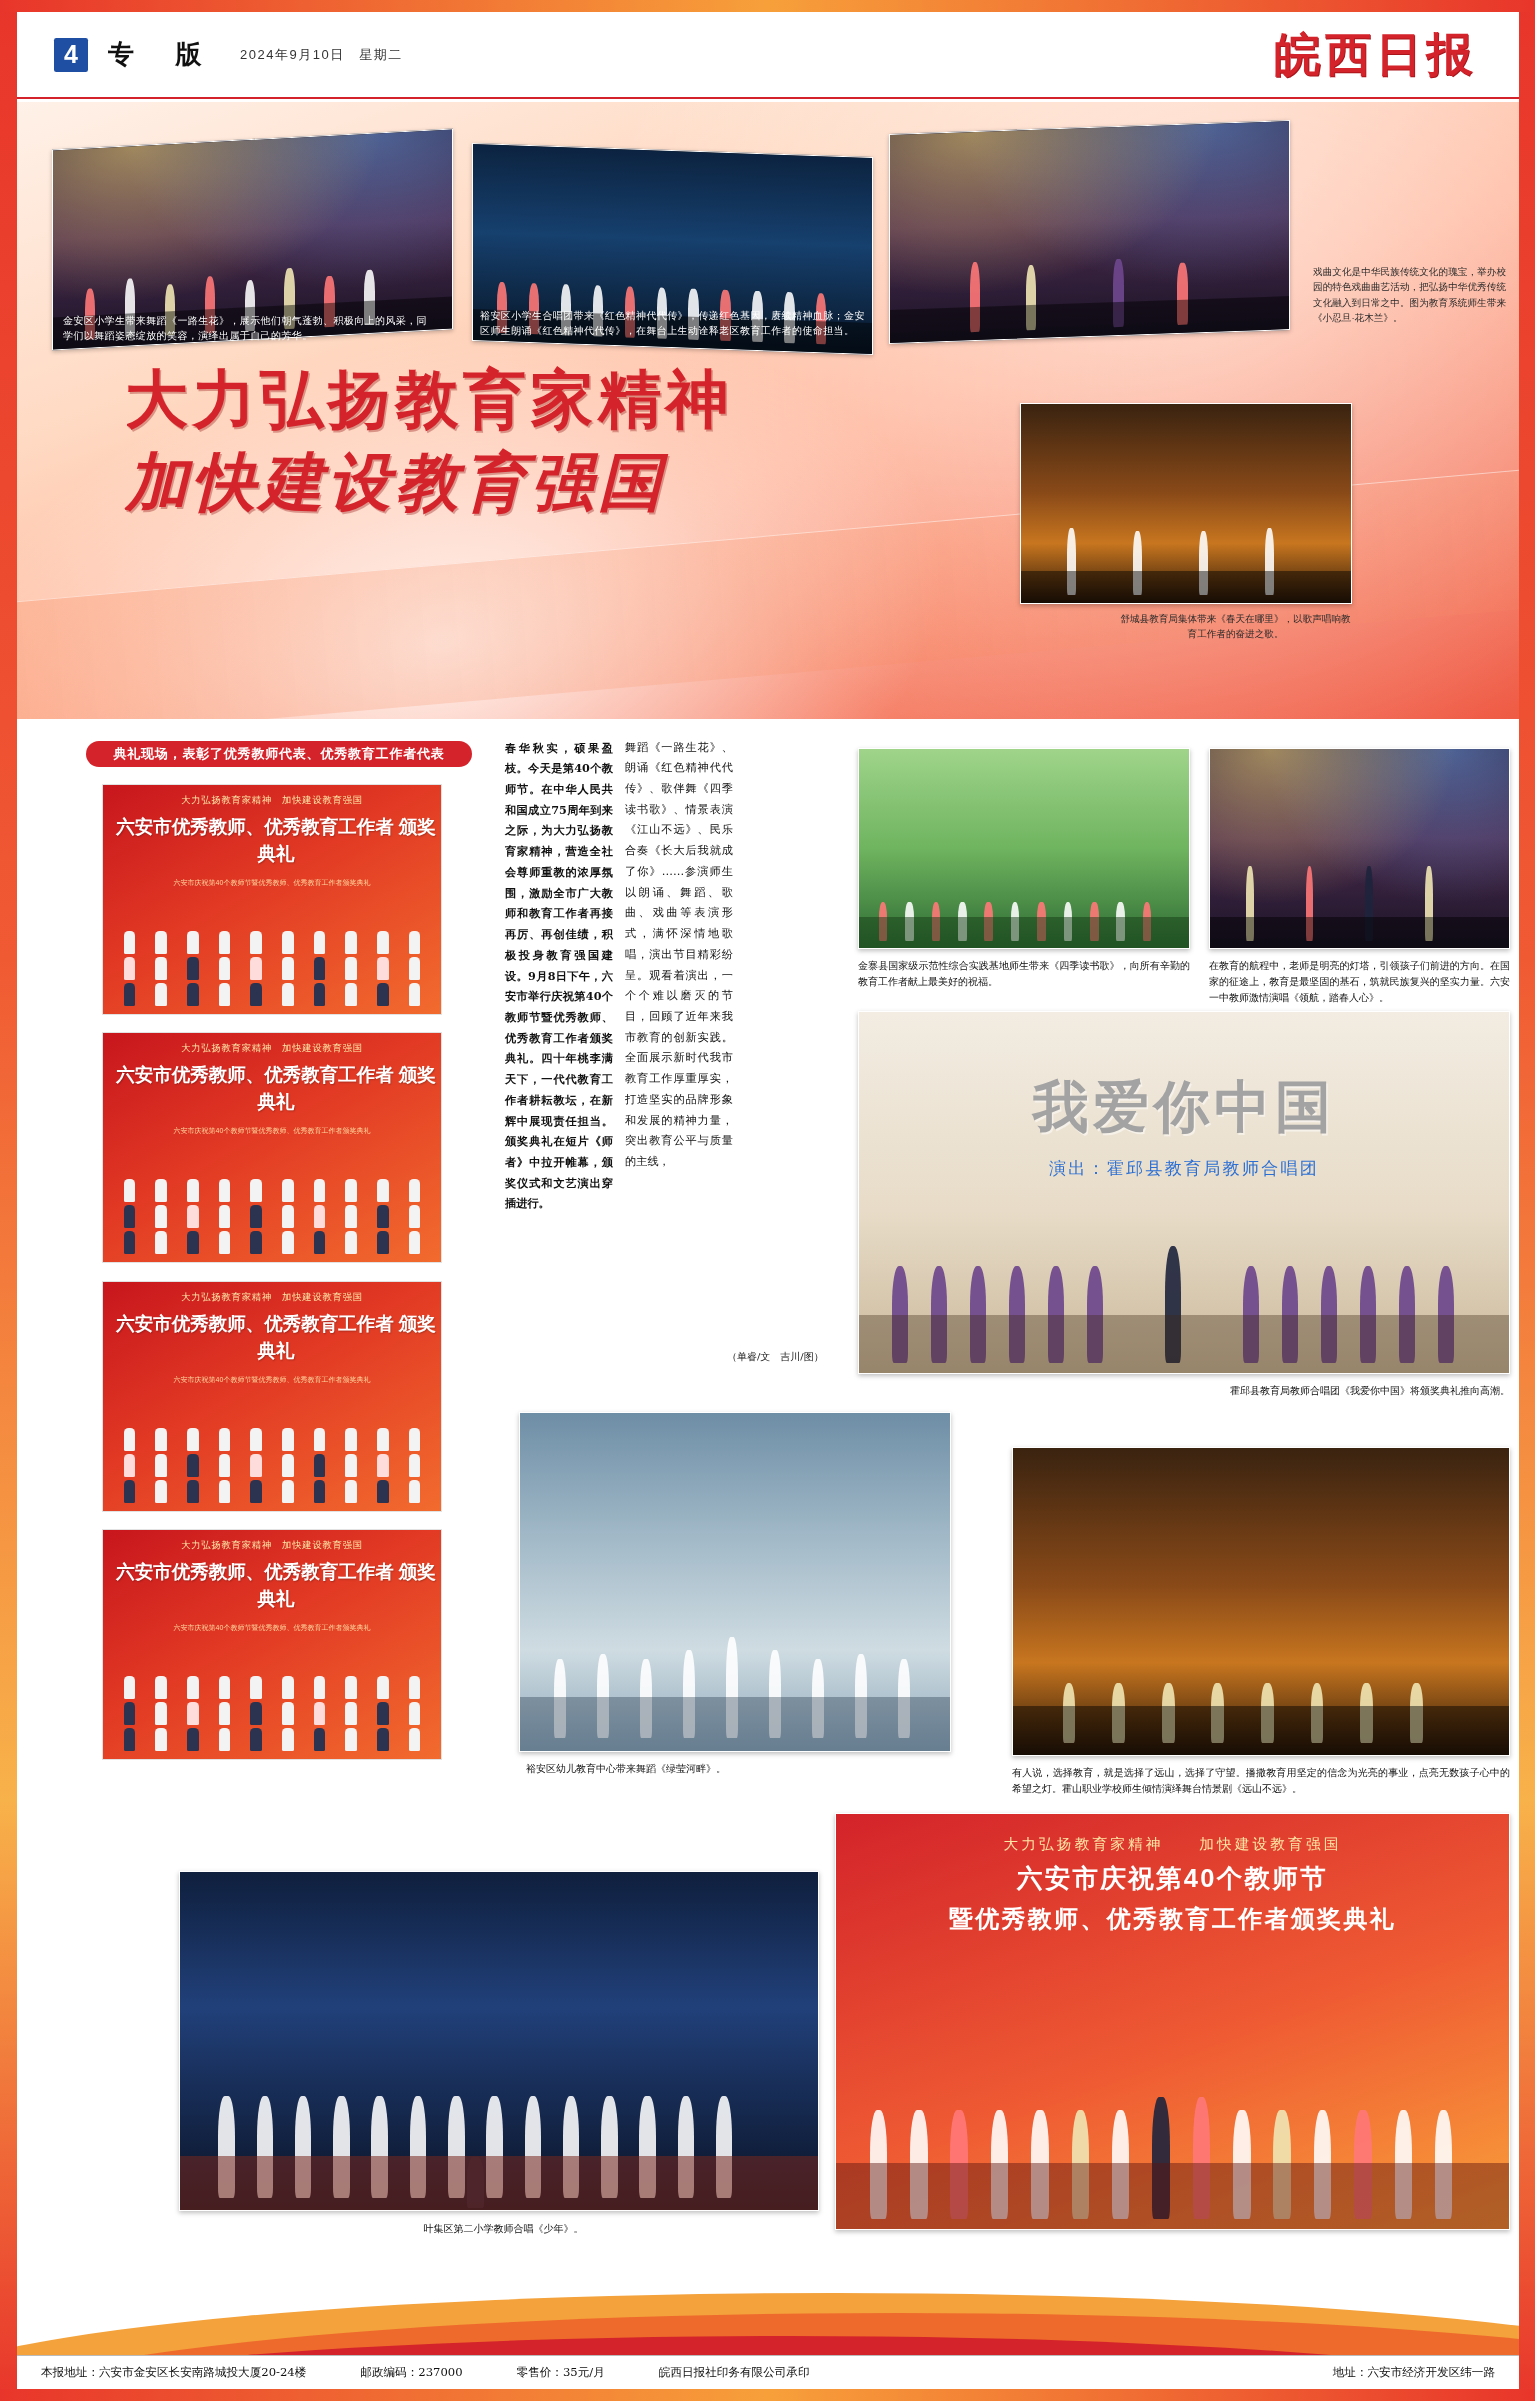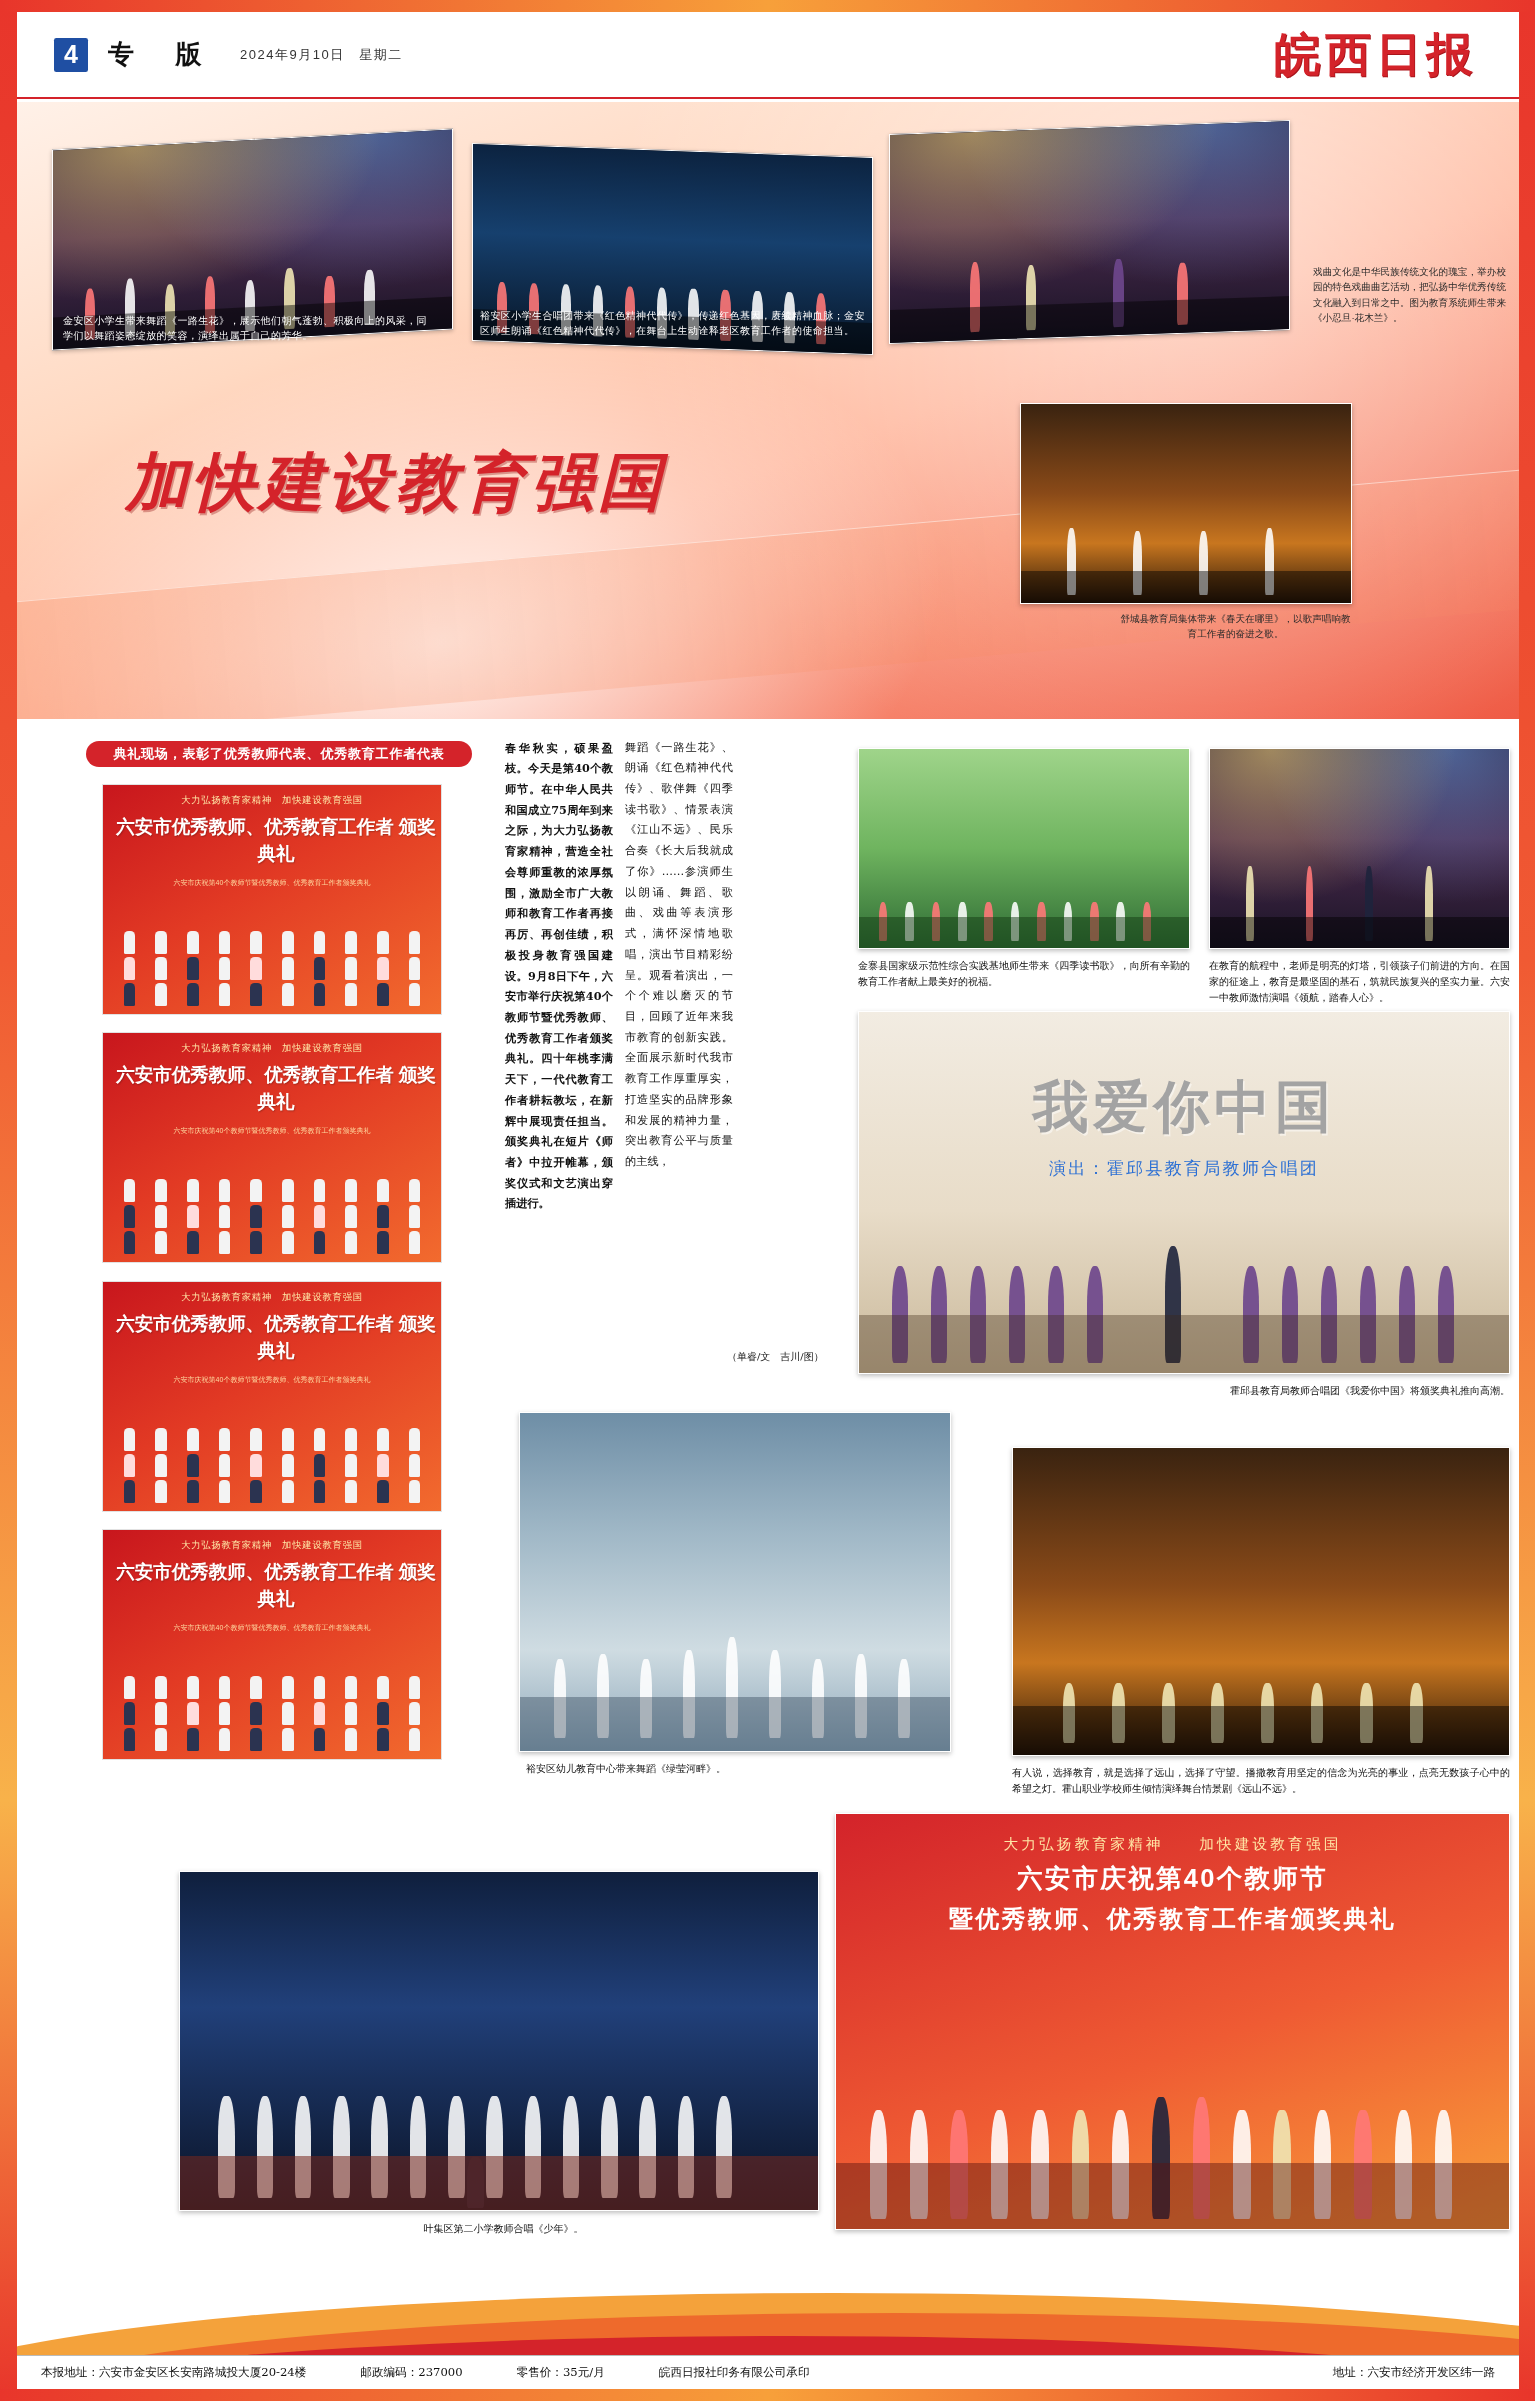--- a/index.html
+++ b/index.html
@@ -377,20 +377,21 @@
         <div class="fig" style="left:34%;height:50%"></div>
         <div class="fig" style="left:54%;height:50%"></div>
         <div class="fig" style="left:74%;height:52%"></div>
       </div>
       <div class="floor"></div>
     </div>
 
     <div class="cap" style="left:46px; top:212px; width:370px;">金安区小学生带来舞蹈《一路生花》，展示他们朝气蓬勃、积极向上的风采，同学们以舞蹈姿态绽放的笑容，演绎出属于自己的芳华。</div>
     <div class="cap" style="left:463px; top:207px; width:386px;">裕安区小学生合唱团带来《红色精神代代传》，传递红色基因，赓续精神血脉；金安区师生朗诵《红色精神代代传》，在舞台上生动诠释老区教育工作者的使命担当。</div>
 
+    <div class="hero-title">大力弘扬教育家精神</div>
     <div class="hero-title" style="top:338px;font-style:italic;">加快建设教育强国</div>
 
     <div class="hero-note" id="hero-note-1">戏曲文化是中华民族传统文化的瑰宝，举办校园的特色戏曲曲艺活动，把弘扬中华优秀传统文化融入到日常之中。图为教育系统师生带来《小忍旦·花木兰》。</div>
     <div class="hero-note" id="hero-note-2">舒城县教育局集体带来《春天在哪里》，以歌声唱响教育工作者的奋进之歌。</div>
   </div>
 
   <div class="body-area">
 
     <div class="tag">典礼现场，表彰了优秀教师代表、优秀教育工作者代表</div>
 

